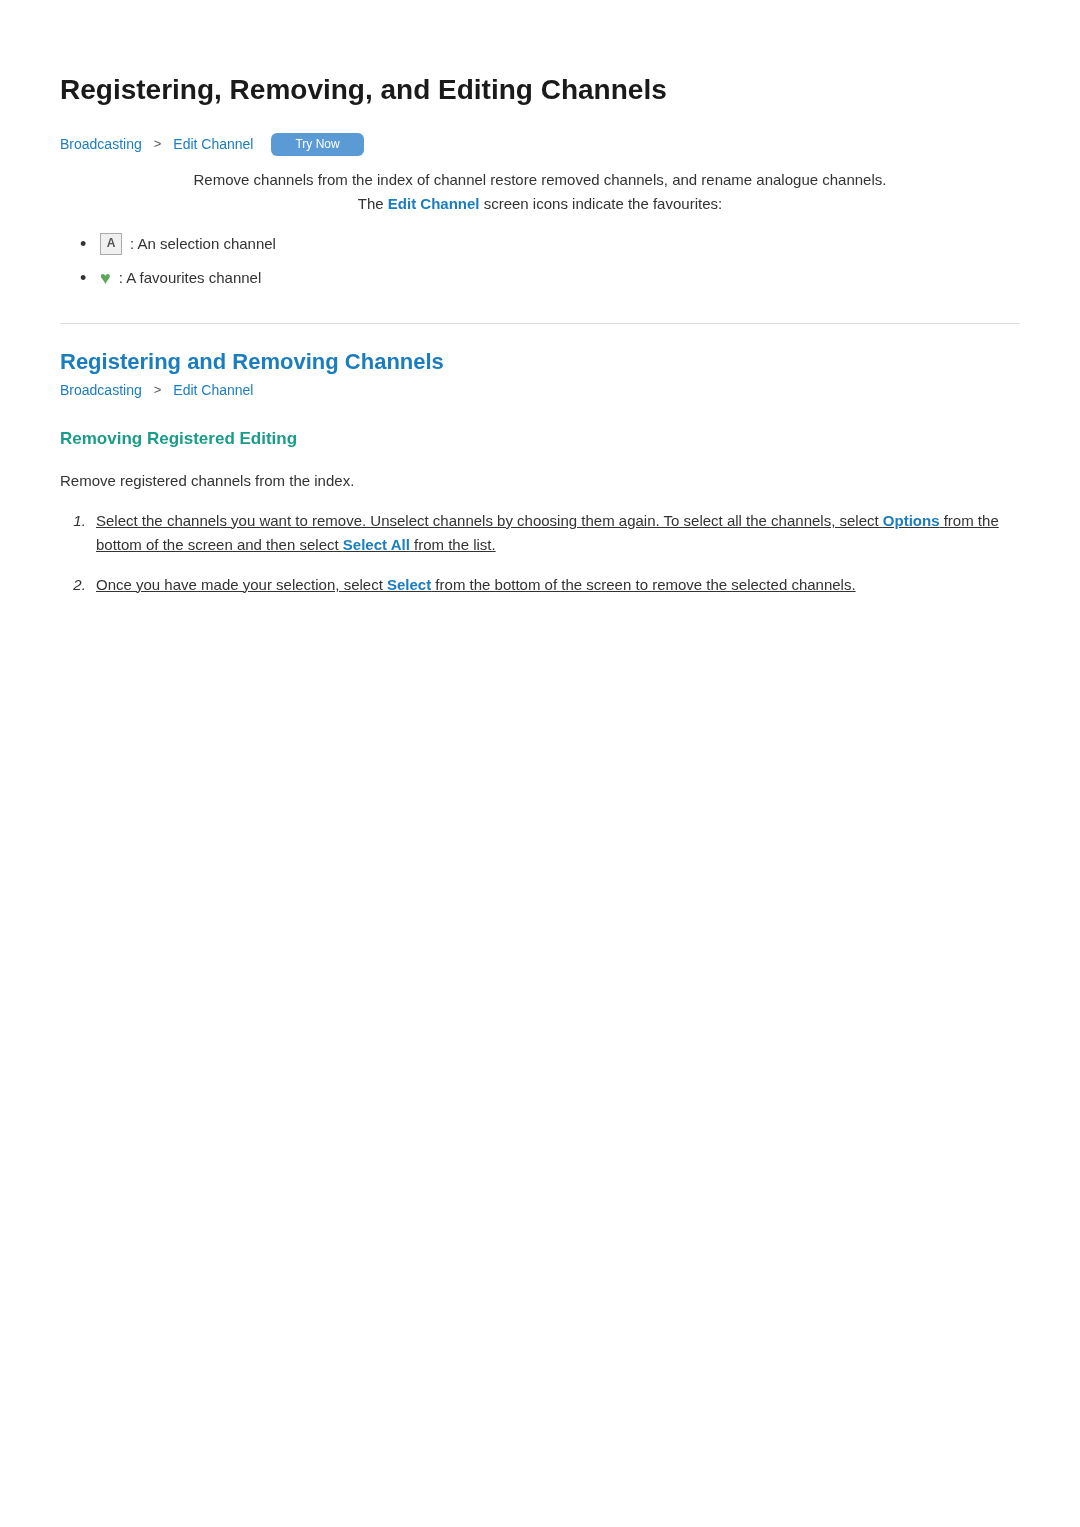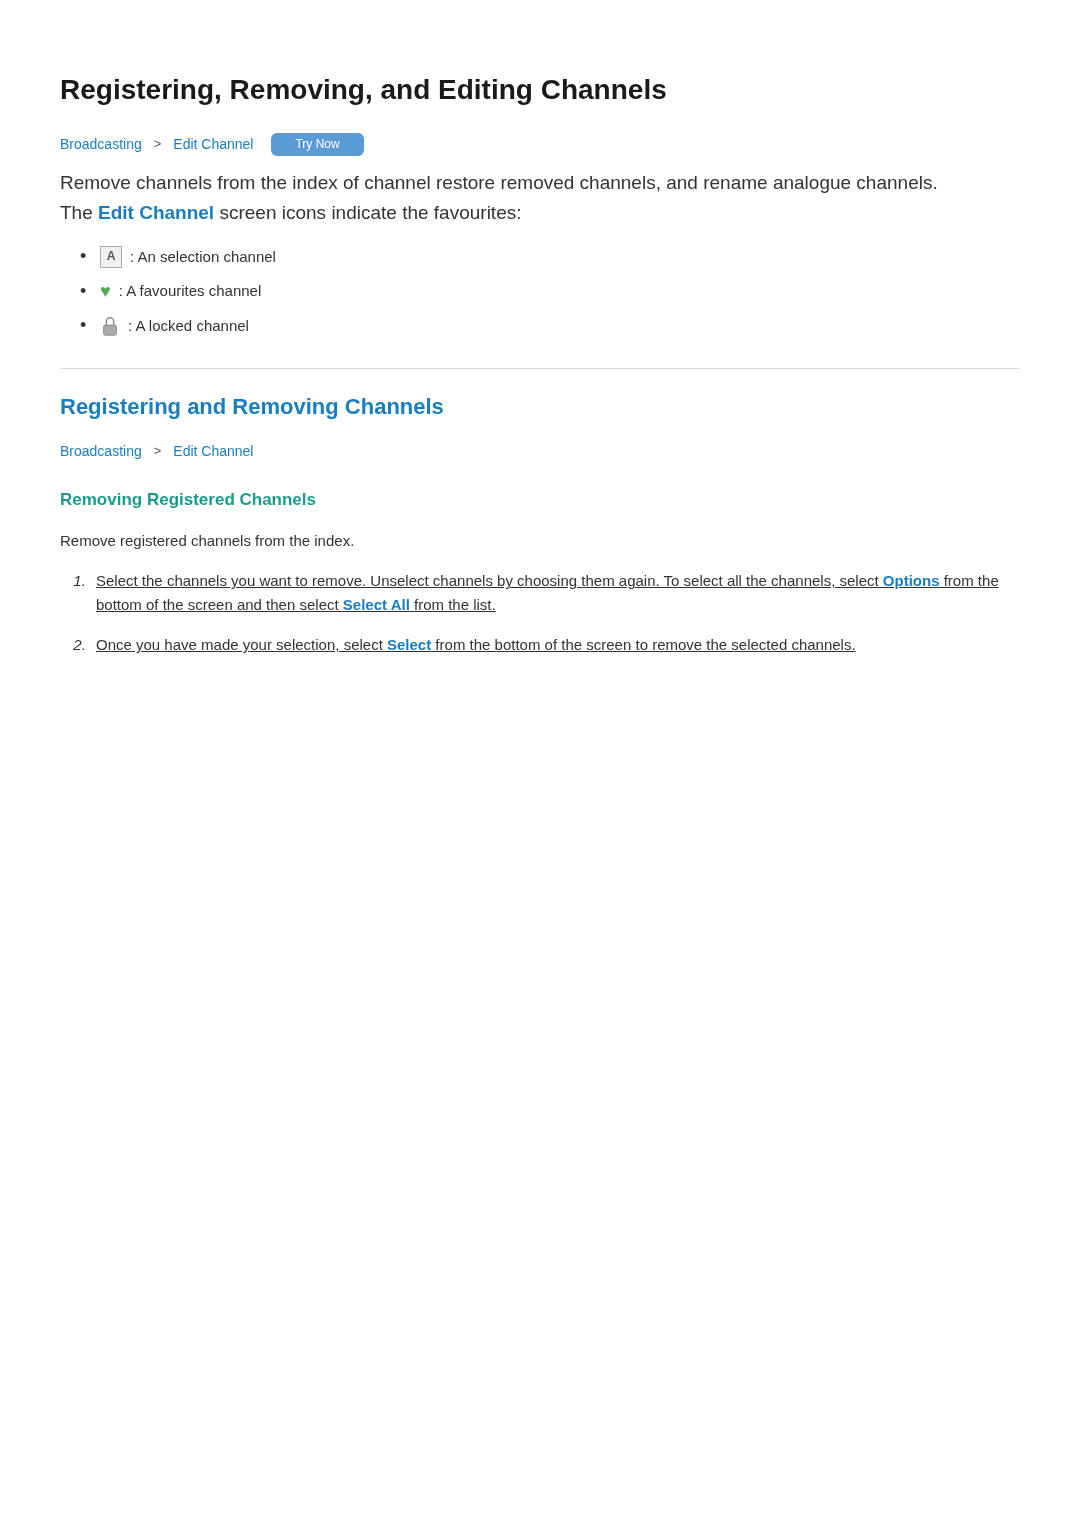--- a/index.html
+++ b/index.html
@@ -53,22 +53,23 @@
       font-size: 12px;
       padding: 2px 24px;
       border-radius: 6px;
       margin-left: 6px;
       font-weight: normal;
       vertical-align: middle;
     }
 
     .description {
       margin-bottom: 16px;
-      font-size: 19px;
+      font-size: 15px;
       color: #333;
+      text-align: center;
     }
 
     .description .inline-link {
       color: #1a7dc0;
       font-weight: bold;
     }
 
     .bullet-list {
       list-style: disc;
       padding-left: 40px;
@@ -121,21 +122,20 @@
     .section-divider {
       border: none;
       border-top: 1px solid #ddd;
       margin: 30px 0 20px 0;
     }
 
     .section-title {
       font-size: 22px;
       font-weight: bold;
       color: #1a7dc0;
-      margin-bottom: 16px;
     }
 
     .subsection-title {
       font-size: 17px;
       font-weight: bold;
       color: #1a9c8a;
       margin-bottom: 16px;
       margin-top: 24px;
     }
 
@@ -189,40 +189,33 @@
 
 <ul class="bullet-list">
   <li>
     <span class="icon-box">A</span>
     <span>: An selection channel</span>
   </li>
   <li>
     <span class="icon-heart">♥</span>
     <span>: A favourites channel</span>
   </li>
-  <li>
-    <svg class="icon-lock" viewBox="0 0 20 24" fill="none" xmlns="http://www.w3.org/2000/svg">
-      <rect x="3" y="11" width="14" height="11" rx="2" fill="#aaa" stroke="#888" stroke-width="1"></rect>
-      <path d="M6 11V7a4 4 0 0 1 8 0v4" stroke="#888" stroke-width="1.5" fill="none"></path>
-    </svg>
-    <span>: A locked channel</span>
-  </li>
 </ul>
 
 <hr class="section-divider">
 
 <h2 class="section-title">Registering and Removing Channels</h2>
 
 <div class="breadcrumb breadcrumb-section">
   <a class="breadcrumb-link">Broadcasting</a>
   <span class="breadcrumb-separator">&gt;</span>
   <a class="breadcrumb-link">Edit Channel</a>
 </div>
 
-<h3 class="subsection-title">Removing Registered Channels</h3>
+<h3 class="subsection-title">Removing Registered Editing</h3>
 
 <p class="remove-description">Remove registered channels from the index.</p>
 
 <ol class="ordered-list">
   <li>
     <span>Select the channels you want to remove. Unselect channels by choosing them again. To select all the channels, select </span><span class="inline-link">Options</span><span> from the bottom of the screen and then select </span><span class="inline-link">Select All</span><span> from the list.</span>
   </li>
   <li>
     <span>Once you have made your selection, select </span><span class="inline-link">Select</span><span> from the bottom of the screen to remove the selected channels.</span>
   </li>

